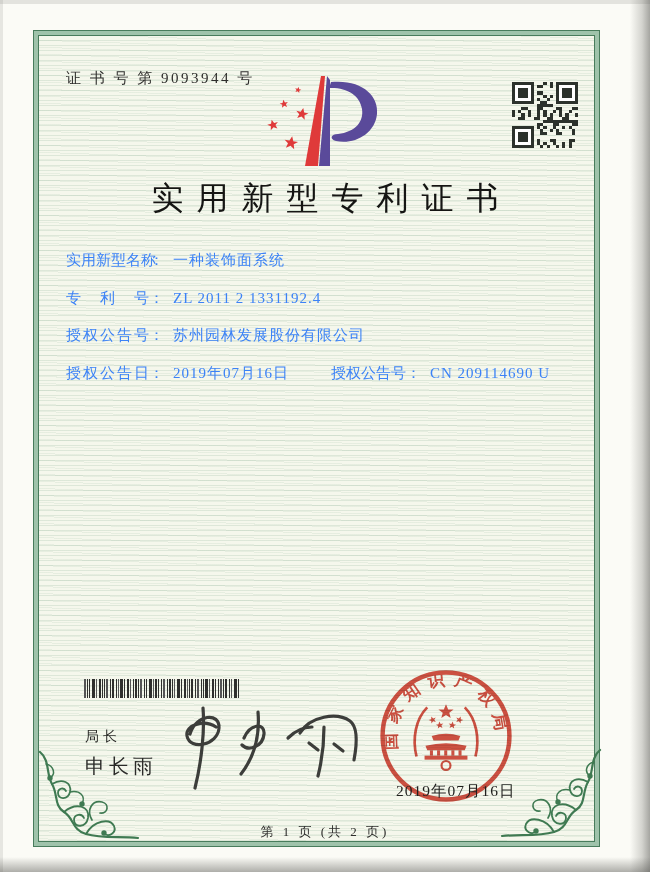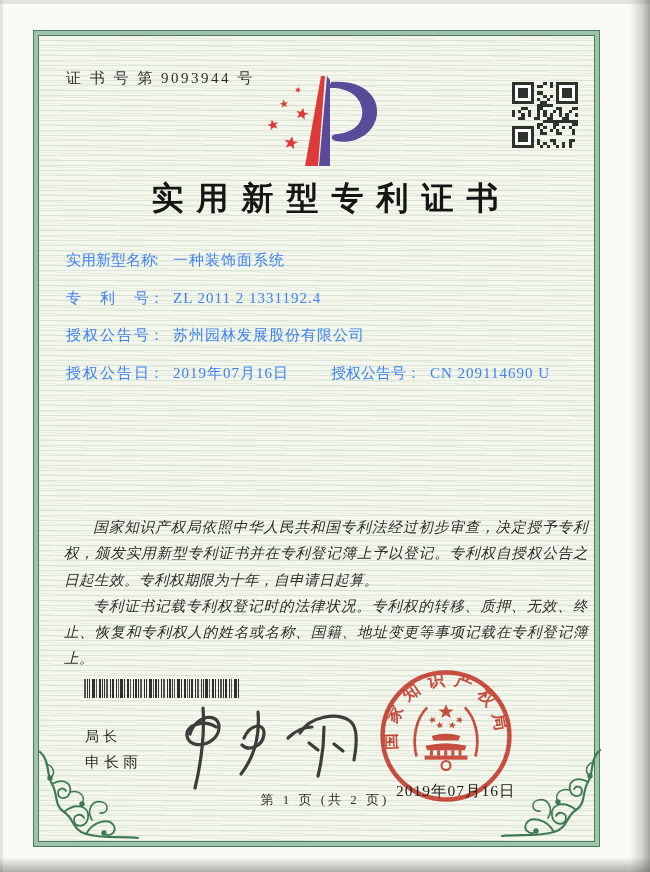--- a/index.html
+++ b/index.html
@@ -27,44 +27,44 @@
     z-index:1; }
 
   .abs { position:absolute; z-index:10; }
 
   .cert-no { left:66px; top:69px; font-size:15px; letter-spacing:2.5px; color:#2e2e2c; }
 
   .logo { left:258px; top:73px; width:132px; height:101px; }
   .qr   { left:512px; top:82px;  width:66px;  height:66px; }
 
   .title { left:0; top:177px; width:650px; text-align:center;
-    font-size:32px; font-weight:700; letter-spacing:13px; text-indent:13px; color:#151513; }
+    font-size:32px; font-weight:400; letter-spacing:13px; text-indent:13px; color:#151513; }
 
   .fields { left:66px; top:251px; width:520px; }
   .frow { height:37.5px; font-size:15px; color:#3b82f6; white-space:nowrap;font-family:Liberation Serif, serif; }
   .flabel { display:inline-block; width:83px; text-align:justify; text-align-last:justify; letter-spacing:0; vertical-align:top;}
   .fcolon { display:inline-block; margin-right:9px; }
   .fvalue { letter-spacing:1px; }
   .fpair2 { margin-left:42px; }
 
   .body-text { left:64px; top:514px; width:524px; font-size:14.6px; line-height:1.8;
     color:#2d2d2b; text-align:justify; font-style:italic; letter-spacing:.4px; }
   .body-text p { text-indent:2em; }
 
   .barcode { left:84px; top:679px; width:158px; height:19px; }
 
   .director-title { left:85px; top:728px; font-size:14px; letter-spacing:4px; color:#2b2b29; }
-  .director-name  { left:85px; top:753px; font-size:15px; letter-spacing:4px; color:#2b2b29; }
+  .director-name  { left:85px; top:753px; font-size:20px; letter-spacing:4px; color:#2b2b29; }
 
   .signature { left:172px; top:702px; width:205px; height:100px; z-index:12; }
 
   .seal { left:379px; top:669px; width:134px; height:134px; z-index:11; opacity:.88; mix-blend-mode:multiply; }
   .seal-date { left:396px; top:781px; font-size:15.5px; letter-spacing:1px; color:#1f1f1d; z-index:12; }
 
-  .footer { left:0; top:791px; width:650px; text-align:center; font-size:13px; letter-spacing:3px; color:#2e2e2c; }
+  .footer { left:0; top:823px; width:650px; text-align:center; font-size:13px; letter-spacing:3px; color:#2e2e2c; }
 
   .flourish-bl { left:36px;  top:750px; width:106px; height:94px; z-index:5; }
   .flourish-br { left:498px; top:746px; width:106px; height:98px; z-index:5; transform:scaleX(-1); }
 </style>
 </head>
 <body>
 
 <div class="page">
 
   <div class="frame"></div>
@@ -206,24 +206,20 @@
       <span class="flabel">专利号</span><span class="fcolon">：</span><span class="fvalue">ZL 2011 2 1331192.4</span>
     </div>
     <div class="frow">
       <span class="flabel">授权公告号</span><span class="fcolon">：</span><span class="fvalue">苏州园林发展股份有限公司</span>
     </div>
     <div class="frow">
       <span class="flabel">授权公告日</span><span class="fcolon">：</span><span class="fvalue">2019年07月16日</span><span class="fpair2"><span>授权公告号</span><span class="fcolon">：</span><span class="fvalue">CN 209114690 U</span></span>
     </div>
   </div>
 
-  <div class="abs body-text">
-    <p>国家知识产权局依照中华人民共和国专利法经过初步审查，决定授予专利权，颁发实用新型专利证书并在专利登记簿上予以登记。专利权自授权公告之日起生效。专利权期限为十年，自申请日起算。</p>
-    <p>专利证书记载专利权登记时的法律状况。专利权的转移、质押、无效、终止、恢复和专利权人的姓名或名称、国籍、地址变更等事项记载在专利登记簿上。</p>
-  </div>
 
   <svg class="abs barcode" id="barcode" viewBox="0 0 158 19" preserveAspectRatio="none">
       <rect x="0" y="0" width="2" height="19" fill="#555"></rect>
       <rect x="3" y="0" width="1" height="19" fill="#2f2f2d"></rect>
       <rect x="5" y="0" width="1" height="19" fill="#2f2f2d"></rect>
       <rect x="8" y="0" width="3" height="19" fill="#2f2f2d"></rect>
       <rect x="12" y="0" width="1" height="19" fill="#555"></rect>
       <rect x="15" y="0" width="2" height="19" fill="#2f2f2d"></rect>
       <rect x="18" y="0" width="1" height="19" fill="#2f2f2d"></rect>
       <rect x="20" y="0" width="1" height="19" fill="#2f2f2d"></rect>

